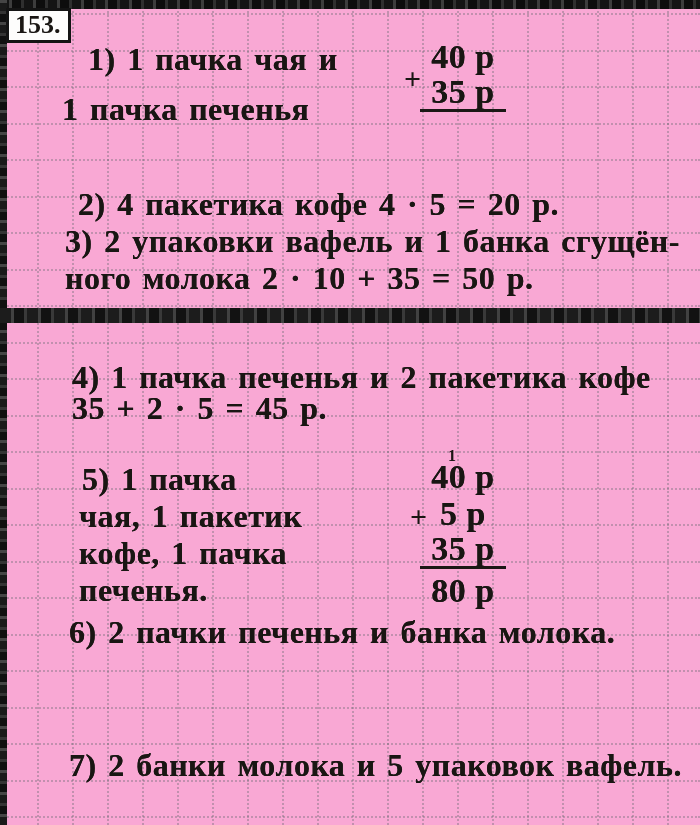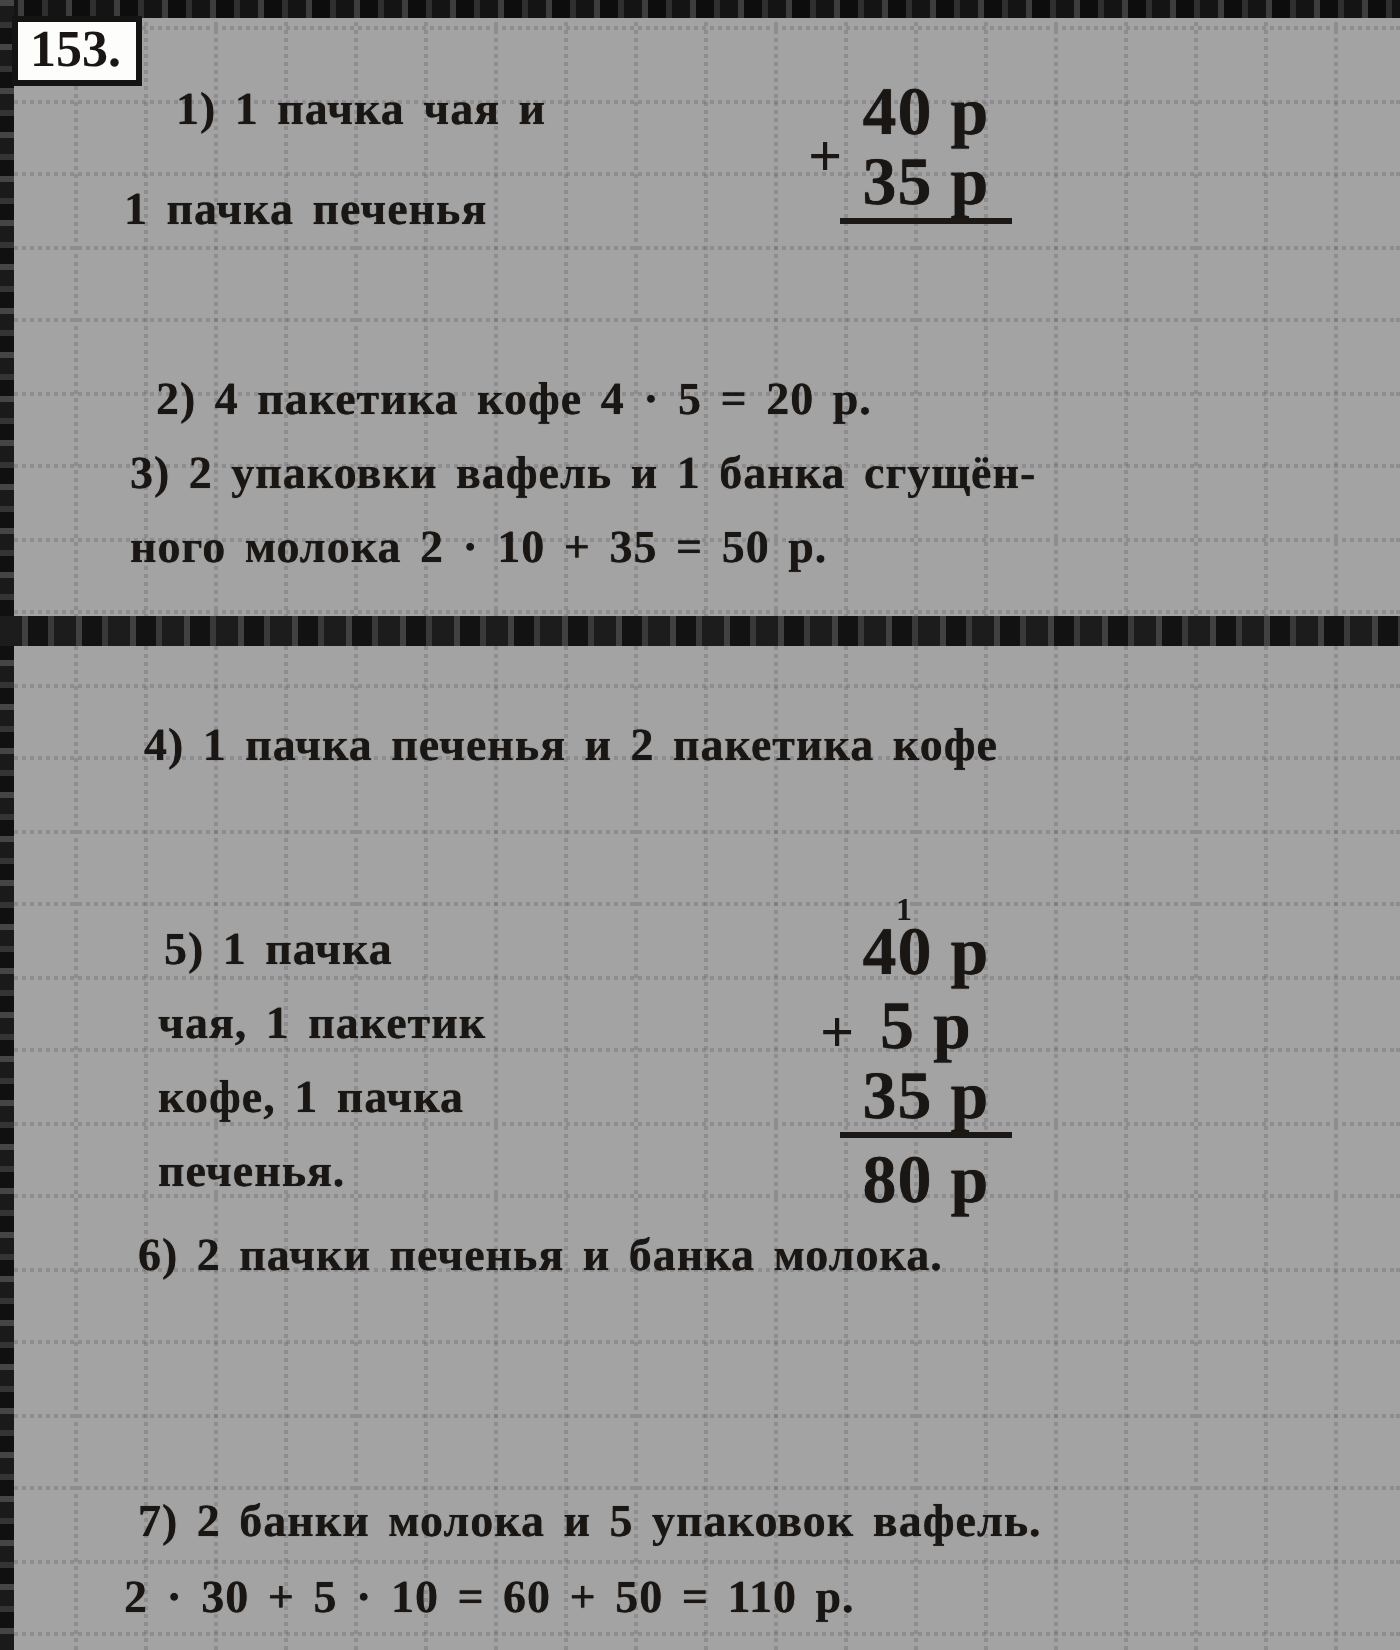--- a/index.html
+++ b/index.html
@@ -1,18 +1,18 @@
 <!DOCTYPE html>
 <html><head>
 <meta charset="utf-8">
 <style>
   html,body{margin:0;padding:0;background:#e9e9e7;}
   .page{
     position:relative;width:700px;height:825px;overflow:hidden;
-    background:#a3a3a3;
+    background:#f9a8d4;
     font-family:"Liberation Serif","DejaVu Serif",serif;
     font-weight:bold;color:#191613;
   }
   
   #gridlayer{position:absolute;inset:0;z-index:0;}
   .gv{position:absolute;top:0;bottom:0;width:0;border-left:2px dotted rgba(105,105,112,.38);}
   .gh{position:absolute;left:0;right:0;height:0;border-top:2px dotted rgba(105,105,112,.38);}
   
   .band{position:absolute;z-index:3;}
   .top-band{left:0;top:0;width:100%;height:9px;
@@ -23,21 +23,21 @@
     background:repeating-linear-gradient(90deg,#1c1c1c 0 11px,#414141 11px 14px,#121212 14px 24px,#393939 24px 27px);}
   
   .numbox{
     position:absolute;left:6px;top:8px;z-index:4;
     border:3px solid #141414;background:#fdfdfc;
     padding:0 7px 2px 6px;font-size:26px;line-height:1.05;
   }
   
   .line{
     position:absolute;z-index:2;white-space:nowrap;
-    font-size:23px;line-height:1.1;
+    font-size:32px;line-height:1.1;
     letter-spacing:.5px;word-spacing:3px;
     text-shadow:0 0 .4px #26221e;
   }
   
   .add{position:absolute;z-index:2;}
   .add .row{
     width:86px;height:37px;line-height:37px;text-align:center;
     font-size:34px;white-space:nowrap;letter-spacing:.5px;
     text-shadow:0 0 .4px #26221e;
   }
@@ -110,33 +110,33 @@
     <div class="plus" style="left:-16px;top:26px;">+</div>
     <div class="row">40 р</div>
     <div class="row sum-line">35 р</div>
   </div>
 
   <div class="line" style="left:78px;top:187px;">2) 4 пакетика кофе 4 · 5 = 20 р.</div>
   <div class="line" style="left:65px;top:224px;">3) 2 упаковки вафель и 1 банка сгущён-</div>
   <div class="line" style="left:65px;top:261px;">ного молока 2 · 10 + 35 = 50 р.</div>
 
   <div class="line" style="left:72px;top:360px;">4) 1 пачка печенья и 2 пакетика кофе</div>
+  <div class="line" style="left:72px;top:391px;">35 + 2 · 5 = 45 р.</div>
 
   <div class="line" style="left:82px;top:462px;">5) 1 пачка</div>
   <div class="line" style="left:79px;top:499px;">чая, 1 пакетик</div>
   <div class="line" style="left:79px;top:536px;">кофе, 1 пачка</div>
   <div class="line" style="left:79px;top:573px;">печенья.</div>
 
   <div class="add" style="left:420px;top:458px;">
     <div class="carry" style="left:28px;top:-10px;">1</div>
     <div class="plus" style="left:-10px;top:44px;">+</div>
     <div class="row">40 р</div>
     <div class="row">5 р</div>
     <div class="row sum-line">35 р</div>
     <div class="row">80 р</div>
   </div>
 
   <div class="line" style="left:69px;top:615px;">6) 2 пачки печенья и банка молока.</div>
 
   <div class="line" style="left:69px;top:748px;">7) 2 банки молока и 5 упаковок вафель.</div>
-  <div class="line" style="left:62px;top:786px;">2 · 30 + 5 · 10 = 60 + 50 = 110 р.</div>
 
 </div>
 
 </body></html>

